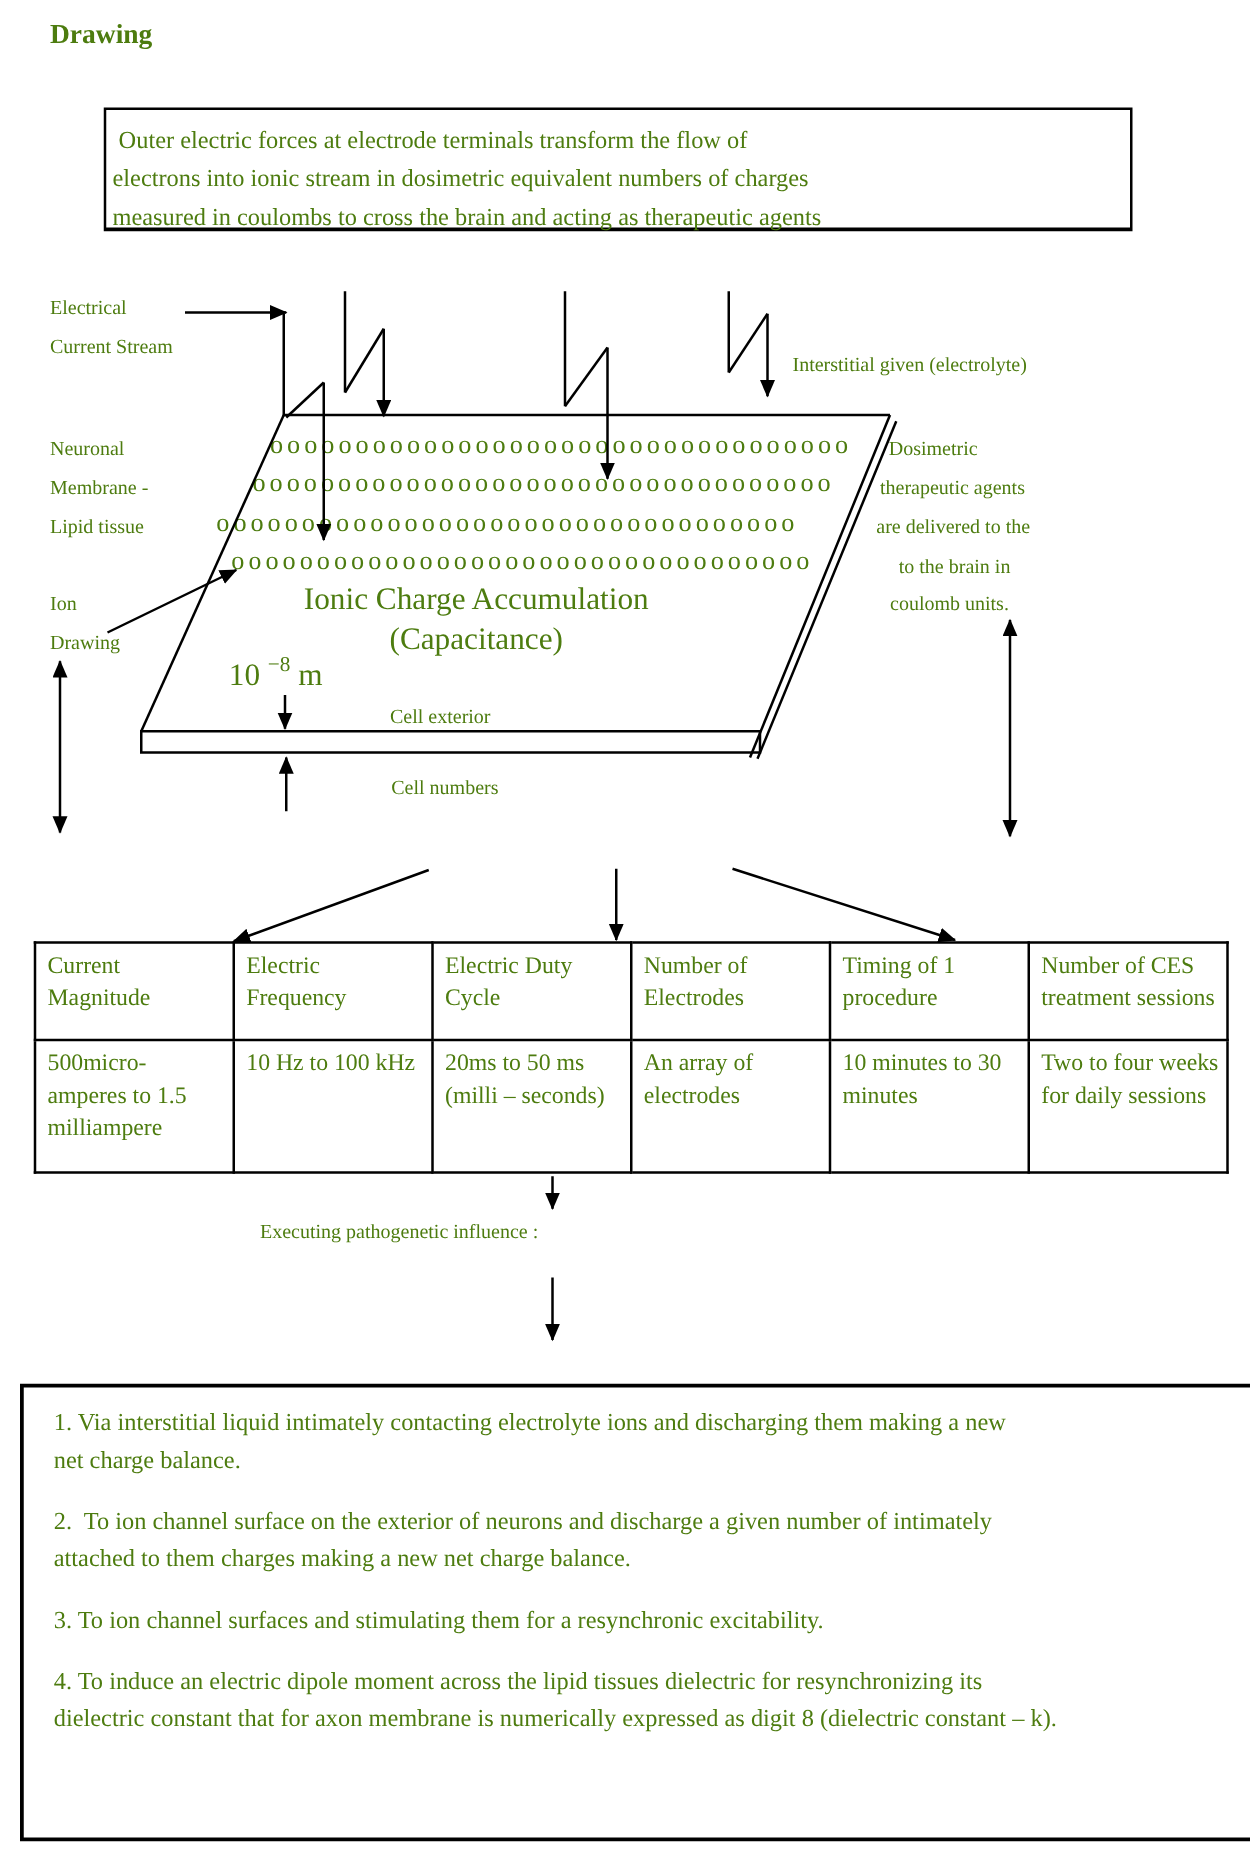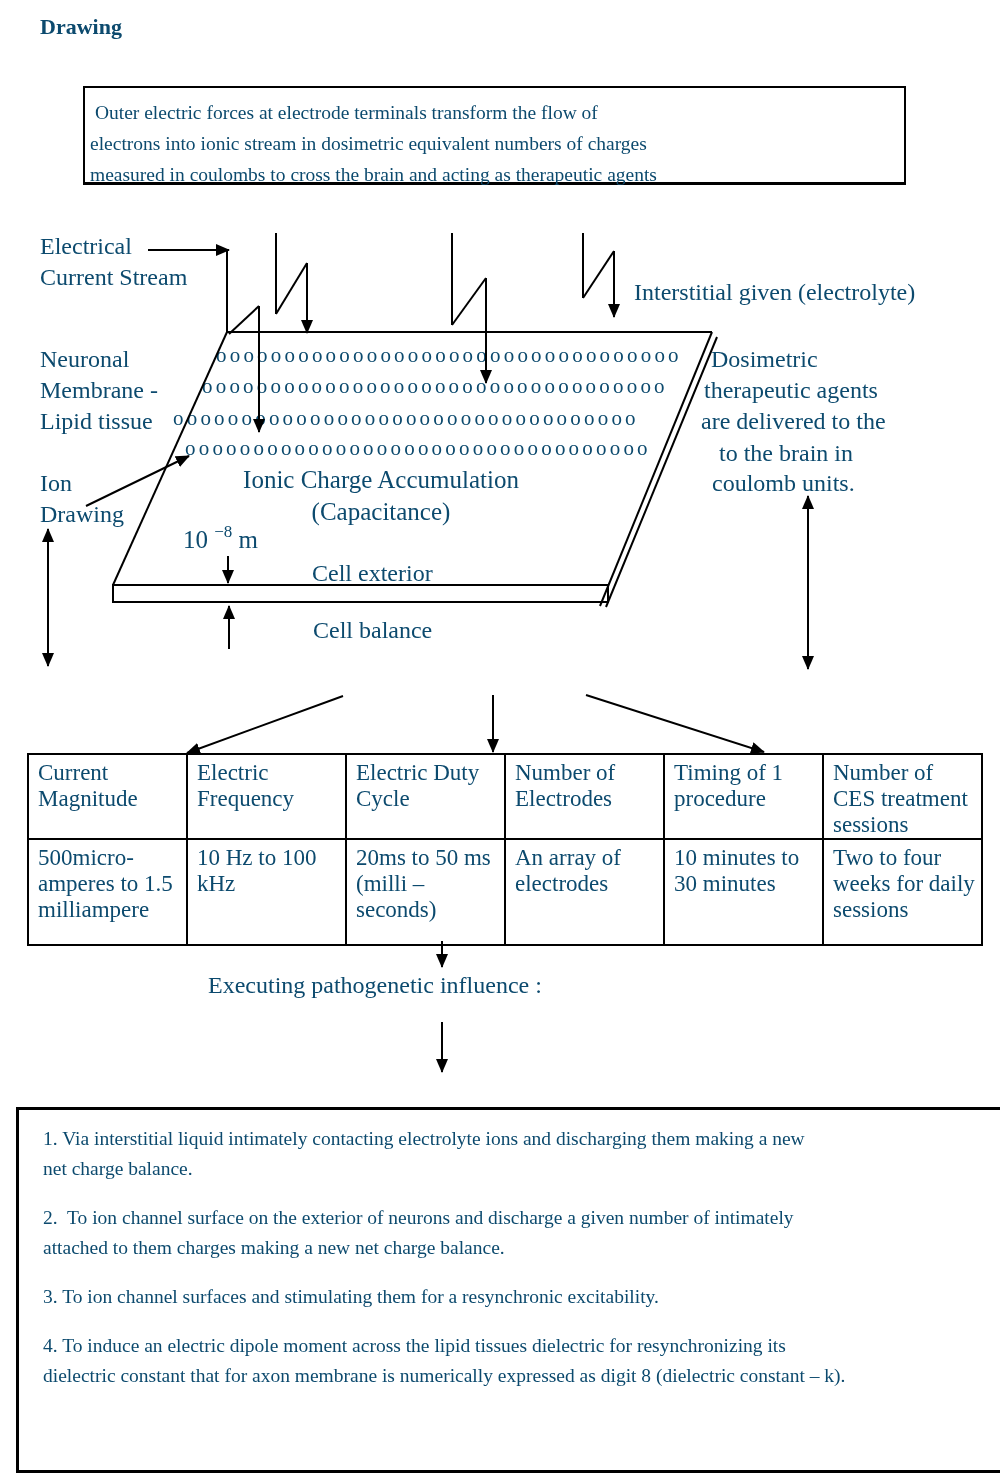--- a/index.html
+++ b/index.html
@@ -1,30 +1,30 @@
 <!DOCTYPE html>
 <html><head>
 <meta charset="utf-8">
 <style>
   html,body{margin:0;padding:0;background:#fff;}
   .canvas{position:relative;width:1000px;height:1483px;background:#ffffff;
-          font-family:"Liberation Serif", serif;color:#0c4a6e;overflow:hidden;}
+          font-family:"Liberation Serif", serif;color:#4d7c0f;overflow:hidden;}
   .abs{position:absolute;}
   .pre{white-space:pre-wrap;}
   .title{font-weight:bold;font-size:22px;}
   .intro-box{border:2px solid #000;border-bottom-width:3px;}
   .intro-text{font-size:19.5px;line-height:31px;padding:9px 6px 0 5px;}
-  .lbl{font-size:24px;line-height:31px;}
+  .lbl{font-size:16px;line-height:31px;}
   .orow{font-size:21px;line-height:18px;letter-spacing:3.2px;}
   .ionic{width:312px;text-align:center;font-size:25px;line-height:32px;}
   .scale{font-size:25px;}
   .scale sup{font-size:17px;position:relative;top:-2px;}
   svg.overlay{position:absolute;left:0;top:0;pointer-events:none;z-index:3;}
   .eta-table{position:absolute;left:27px;top:753px;width:956px;border-collapse:collapse;
-             table-layout:fixed;font-size:23px;line-height:26px;}
+             table-layout:fixed;font-size:19px;line-height:26px;}
   .eta-table td{border:2px solid #000;vertical-align:top;padding:5px 6px 0 9px;}
   .effects-box{border:3px solid #000;}
   .effects-box p{margin:0 0 19px 0;font-size:19.5px;line-height:30px;white-space:pre-wrap;}
 </style>
 </head>
 <body>
 
 <div class="canvas">
 
   <div class="abs title" style="left:40px;top:14px;">Drawing</div>
@@ -122,21 +122,21 @@
   <div class="abs lbl pre" style="left:40px;top:468px;">Ion
 Drawing</div>
 
   <div class="abs scale" style="left:183px;top:524px;">
     <span>10</span>
     <sup>−8</sup>
     <span>m</span>
   </div>
 
   <div class="abs lbl" style="left:312px;top:558px;">Cell exterior</div>
-  <div class="abs lbl" style="left:313px;top:615px;">Cell balance</div>
+  <div class="abs lbl" style="left:313px;top:615px;">Cell numbers</div>
 
 
   <table class="eta-table">
     <tbody>
         <tr style="height:78px;">
       <td>Current Magnitude</td>
       <td>Electric Frequency</td>
       <td>Electric Duty Cycle</td>
       <td>Number of Electrodes</td>
       <td>Timing of 1 procedure</td>

